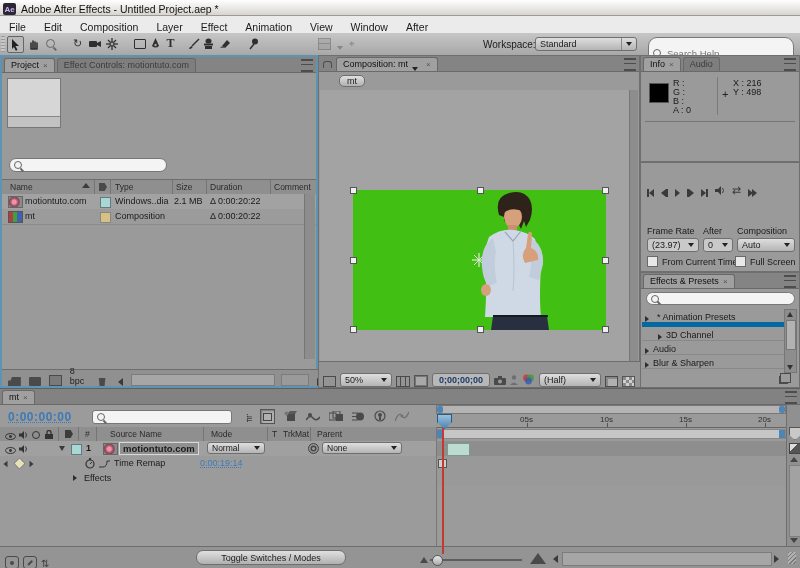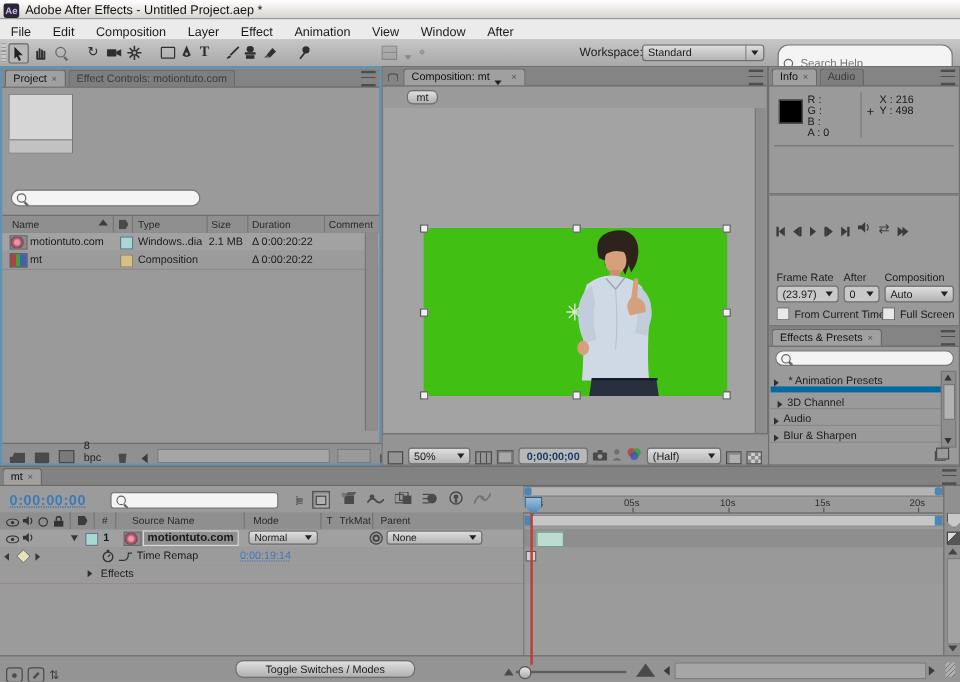--- a/index.html
+++ b/index.html
@@ -364,21 +364,21 @@
   </div>
   <div class="srch abs" style="left:5px;top:19px;width:149px;height:13px">
     <span class="mag"></span>
     <input style="border: none; background: transparent; outline: none; width: 120px; margin-left: 4px;">
   </div>
   <div class="abs" style="left:1px;top:36px;width:146px;height:62px;overflow:hidden">
     <div class="flex" style="height:13px;border-bottom:5px solid #0369a1;gap:8px;padding-left:3px">
         <span class="expander"></span>
         <span style="font-size:9px">* Animation Presets</span>
       </div>
-    <div class="flex" style="height:13px;border-bottom:1px solid #898989;gap:4px;padding-left:6px">
+    <div class="flex" style="height:13px;border-bottom:1px solid #898989;gap:4px;padding-left:16px">
         <span class="expander"></span>
         <span style="font-size:9px">3D Channel</span>
       </div>
     <div class="flex" style="height:13px;border-bottom:1px solid #898989;gap:4px;padding-left:3px">
         <span class="expander"></span>
         <span style="font-size:9px">Audio</span>
       </div>
     <div class="flex" style="height:13px;border-bottom:1px solid #898989;gap:4px;padding-left:3px">
         <span class="expander"></span>
         <span style="font-size:9px">Blur &amp; Sharpen</span>

